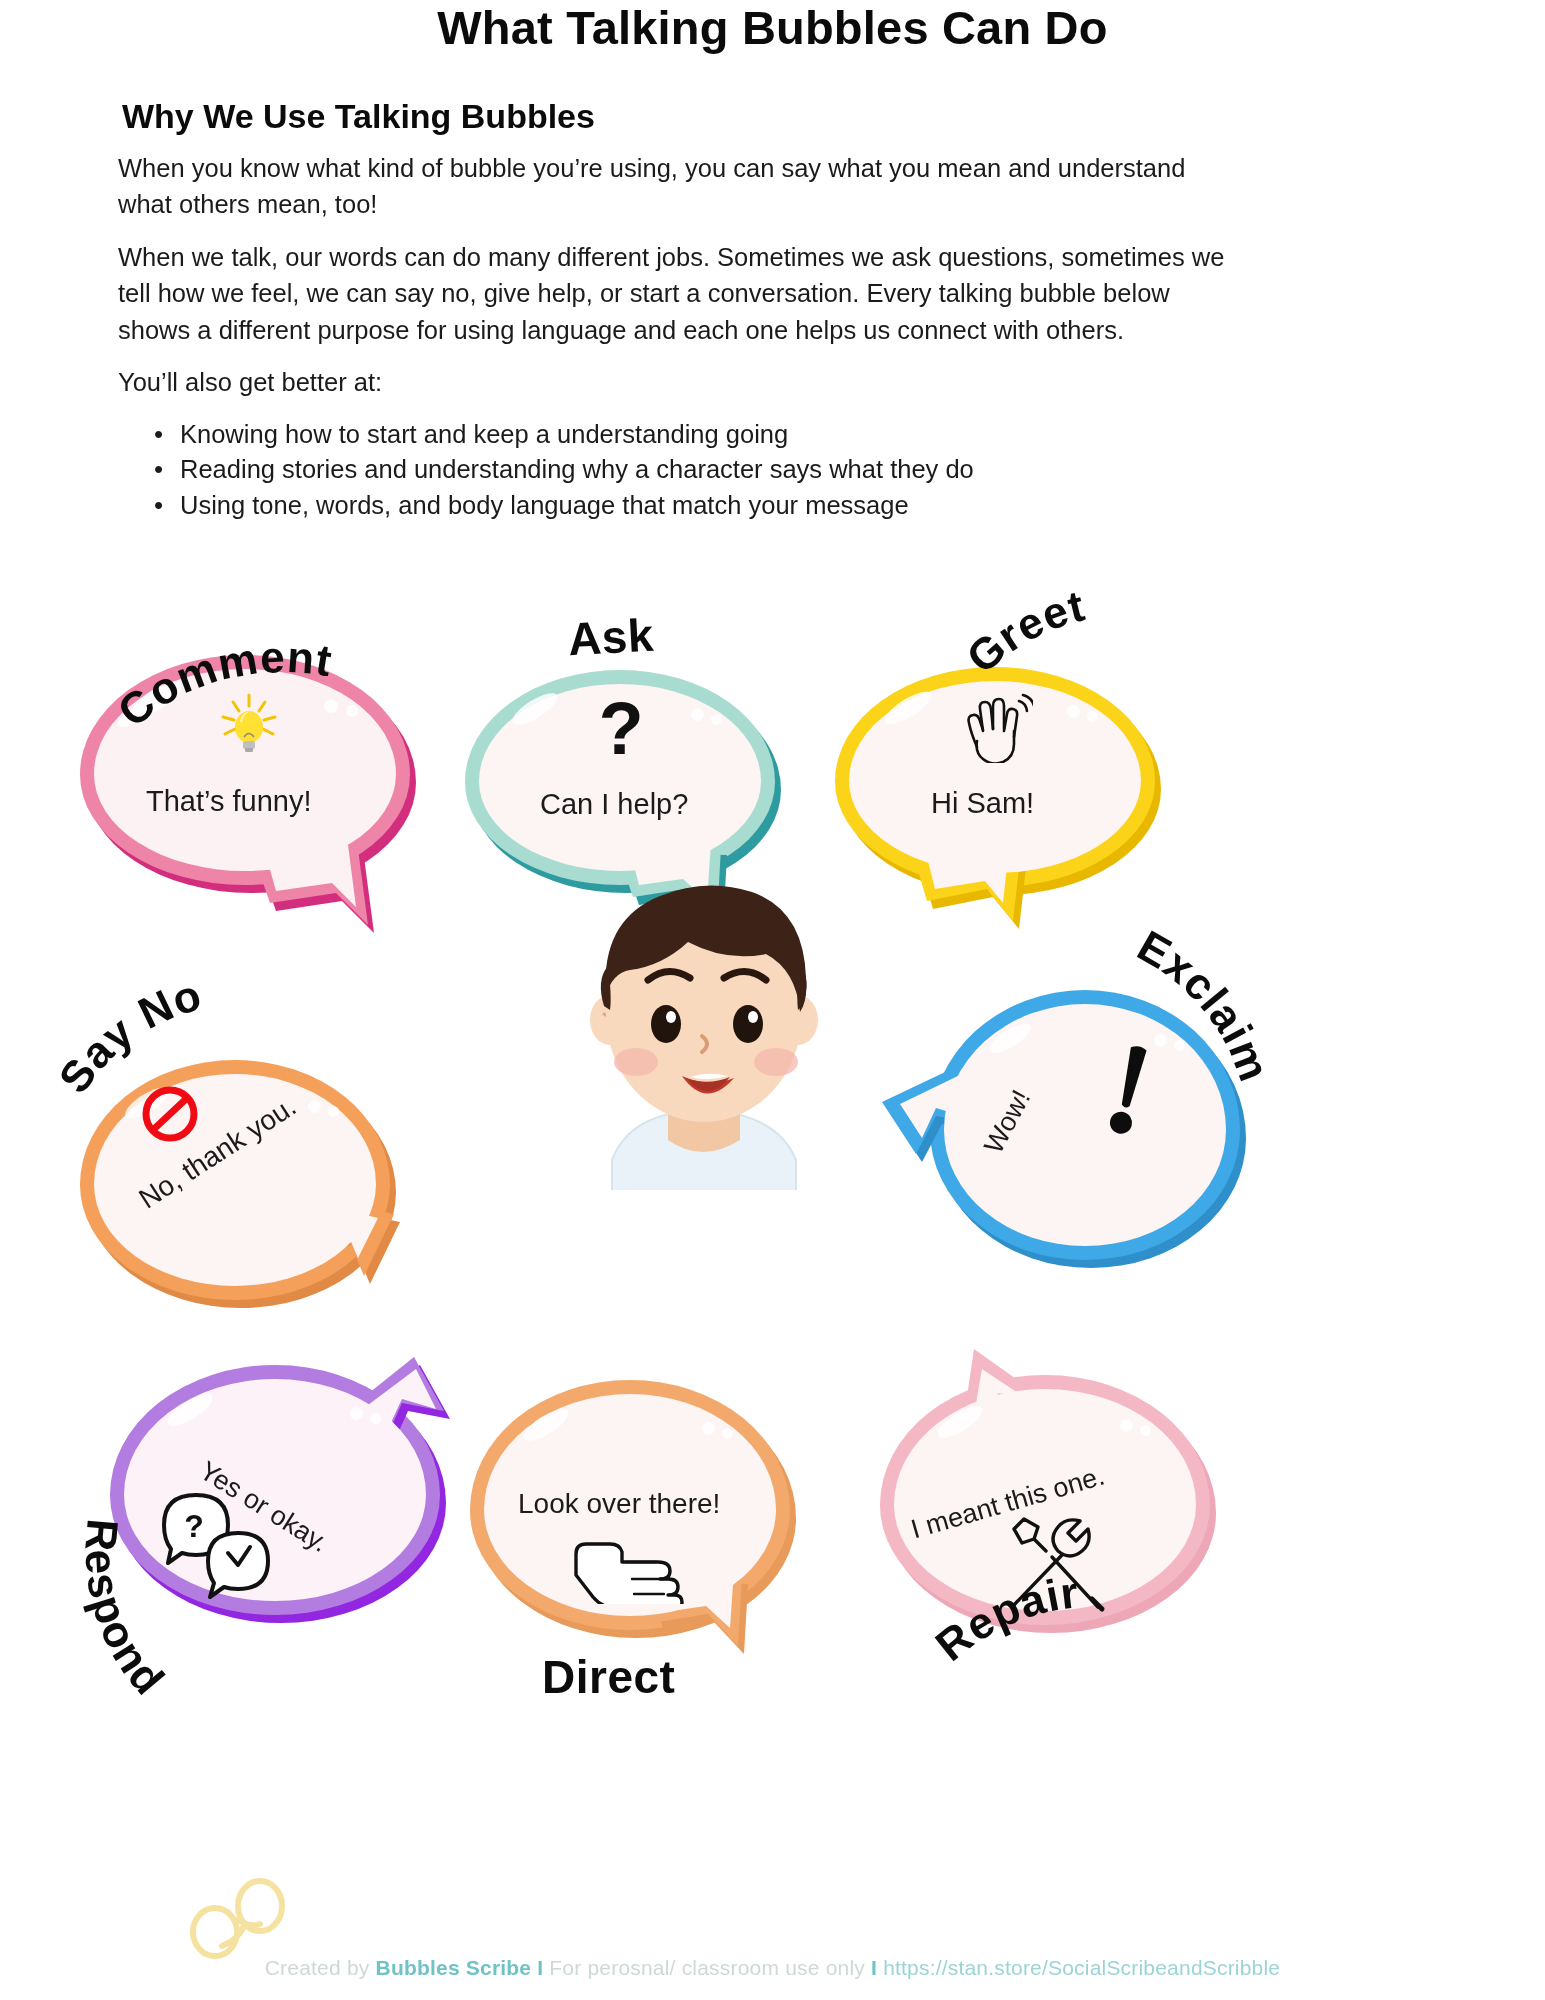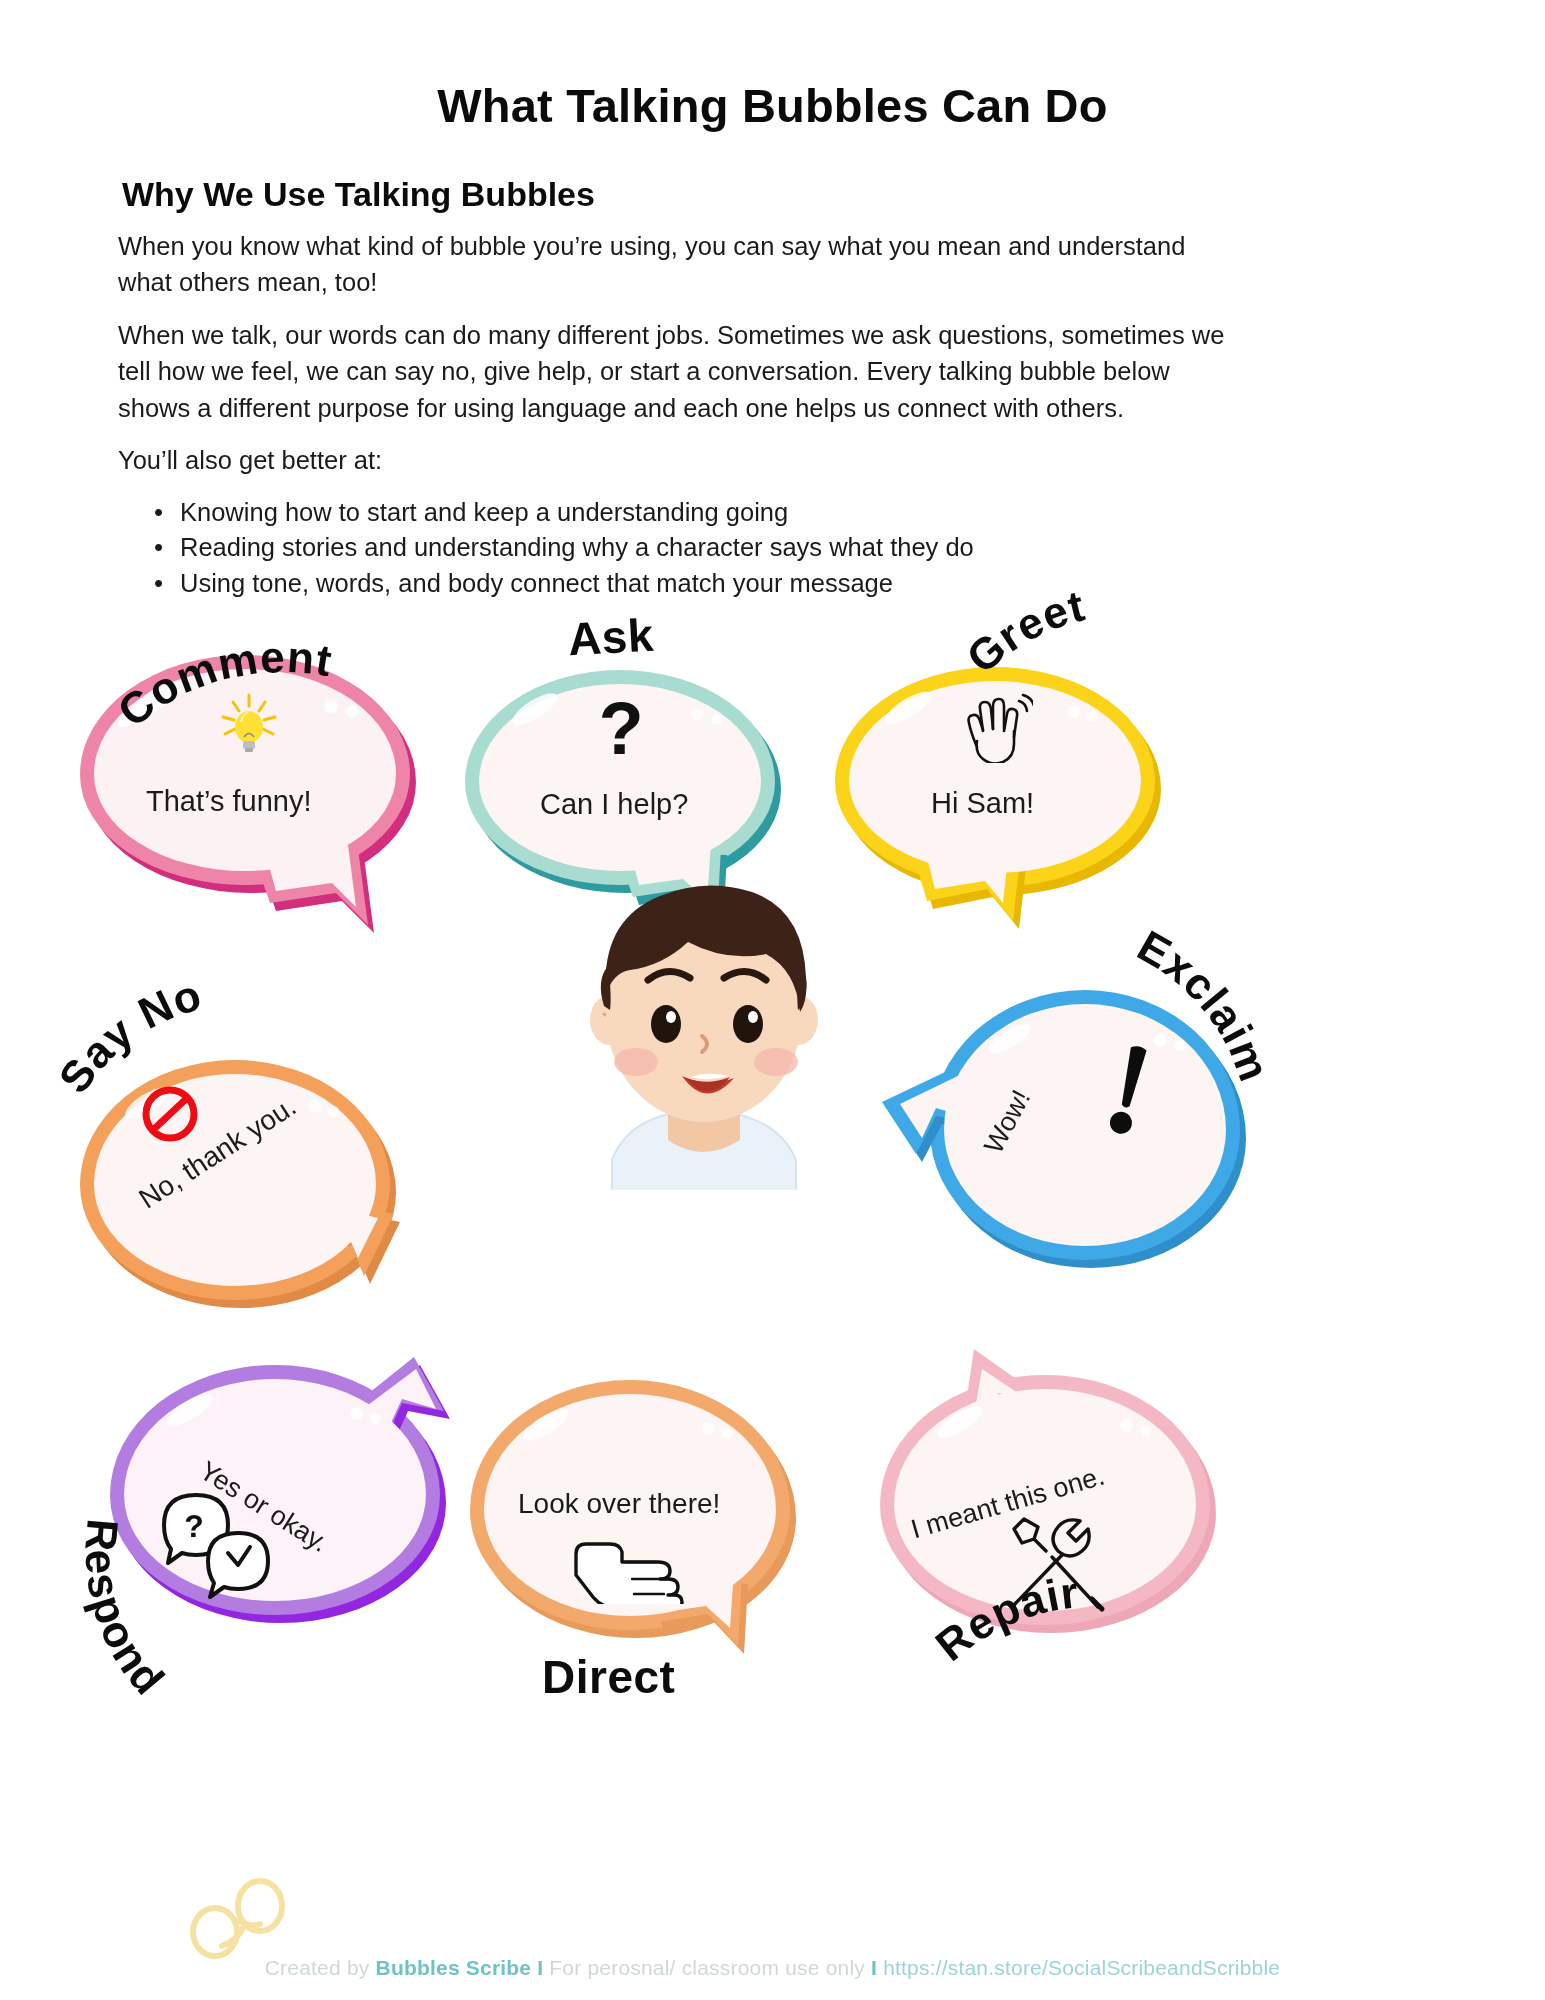--- a/index.html
+++ b/index.html
@@ -13,21 +13,20 @@
     overflow: hidden;
   }
 
   
   .page-title {
     text-align: center;
     font-size: 47px;
     font-weight: bold;
     letter-spacing: 0.2px;
     margin: 0;
-    padding-top: 78px;
     color: #0b0b0b;
   }
   .section-head {
     font-size: 34px;
     font-weight: bold;
     margin: 42px 0 0 122px;
     color: #0b0b0b;
   }
   .body-copy { margin: 14px 0 0 118px; width: 1110px; }
   .body-copy p {
@@ -159,21 +158,21 @@
 
 <div class="body-copy">
   <p>When you know what kind of bubble you’re using, you can say what you mean  and understand what others mean, too!</p>
   <p>When we talk, our words can do many different jobs. Sometimes we ask questions, sometimes we tell how we feel, we can say no, give help, or start a conversation. Every talking bubble below shows a different purpose for using language and each one helps us connect with others.</p>
   <p class="tight">You’ll also get better at:</p>
 </div>
 
 <ul class="bullets">
   <li>Knowing how to start and keep a understanding going</li>
   <li>Reading stories and understanding why a character says what they do</li>
-  <li>Using tone, words, and body connect that match your message</li>
+  <li>Using tone, words, and body language that match your message</li>
 </ul>
 
 <div class="bubble-grid">
 
   <div class="cell" style="left:70px; top:25px; width:420px; height:330px;">
     <div class="bubble" style="left:10px; top:15px; width:330px; height:230px;align-items:flex-end;">
       <div class="shadowring" style="background:#D32E7D;"></div>
       <div class="ring" style="background:#EE85A8;"></div>
       <div class="inner" style="background:#FDF2F3;"></div>
       <div class="gloss" style="left:48px;top:34px;width:58px;height:20px;transform:rotate(-32deg);"></div>

